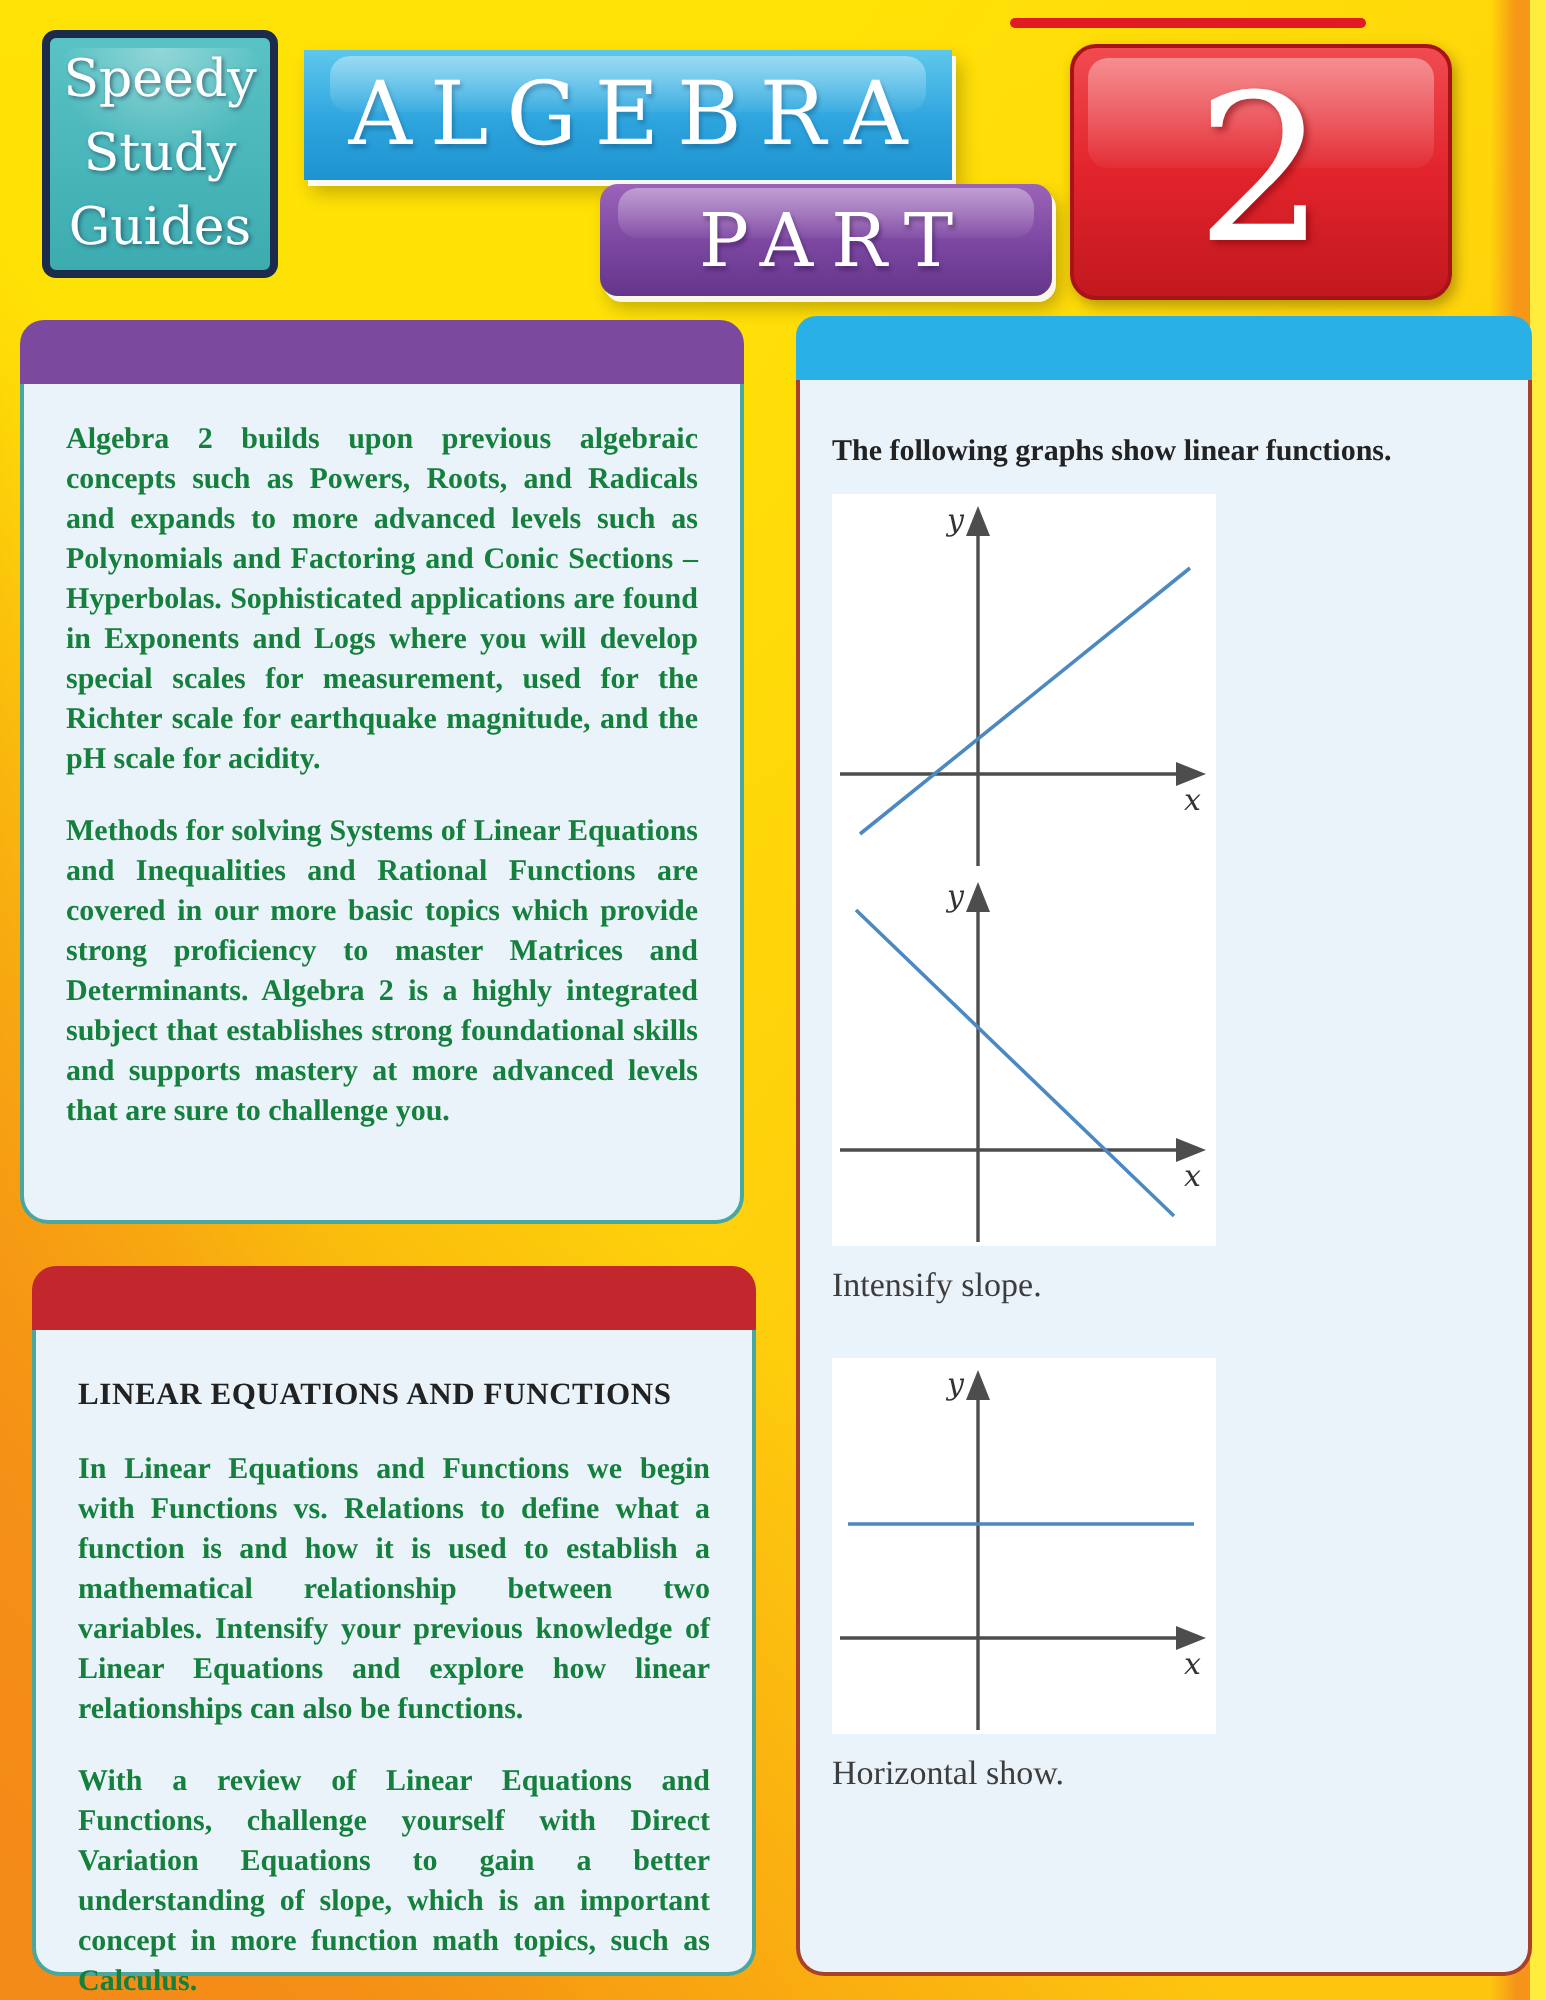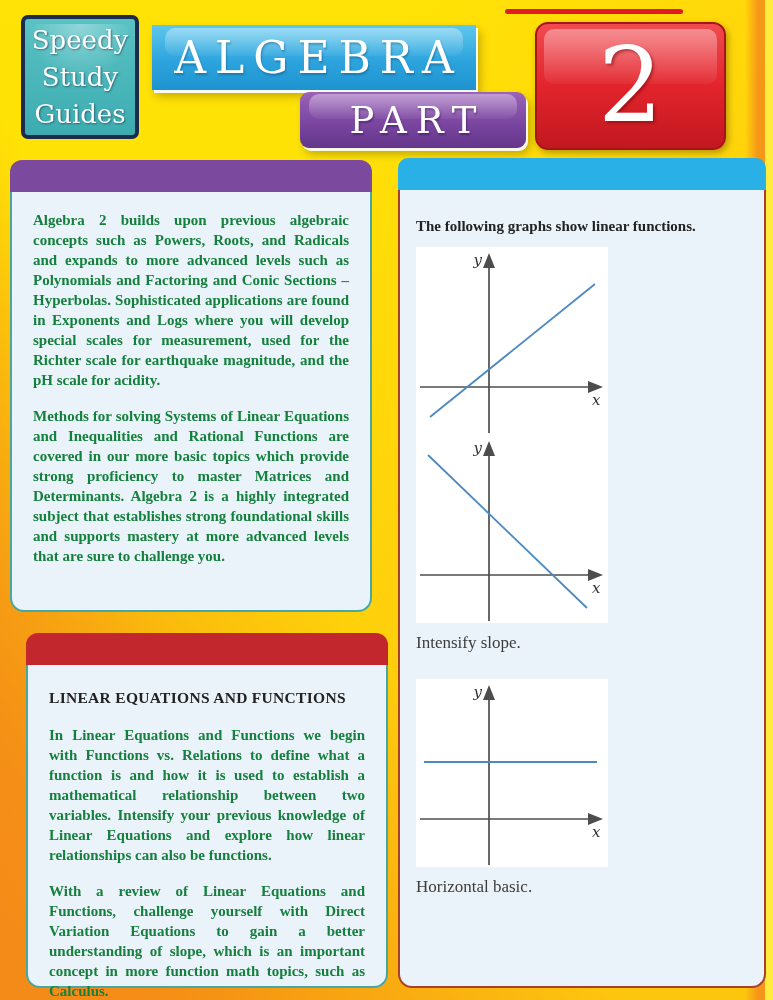--- a/index.html
+++ b/index.html
@@ -57,21 +57,21 @@
   
   .panel{position:absolute;}
   .panel .bar{height:32px;border-radius:12px 12px 0 0;}
   .panel .body{
     background:#ebf3fa;height:calc(100% - 32px);box-sizing:border-box;
     border-radius:0 0 14px 14px;border-top:none;
   }
   .intro-panel{left:10px;top:160px;width:362px;height:452px;}
   .intro-panel .bar{background:#7b4a9e;}
   .intro-panel .body{border:2px solid #4aa79f;border-top:none;padding:18px 21px 0;}
-  .linear-panel{left:26px;top:633px;width:362px;height:355px;}
+  .linear-panel{left:16px;top:633px;width:362px;height:355px;}
   .linear-panel .bar{background:#c1272d;}
   .linear-panel .body{border:2px solid #4aa79f;border-top:none;padding:24px 21px 0;}
   .graphs-panel{left:398px;top:158px;width:368px;height:830px;}
   .graphs-panel .bar{background:#29b0e6;border-radius:10px 10px 0 0;}
   .graphs-panel .body{border:2px solid #a8402a;border-top:none;padding:28px 14px 0 16px;}
   .panel p{
     margin:0 0 16px;font-size:15px;line-height:20px;color:#15803d;text-align:justify;font-weight:bold;
   }
   .section-heading{
     margin:0 0 18px;font-weight:bold;font-size:15.5px;letter-spacing:.3px;color:#222;
@@ -160,19 +160,19 @@
       <div>
         <svg class="plot" viewBox="0 0 192 188">
           <line class="axis" x1="4" y1="140" x2="178" y2="140"></line>
           <polygon class="axis-arrow" points="187,140 172,134 172,146"></polygon>
           <line class="axis" x1="73" y1="186" x2="73" y2="18"></line>
           <polygon class="axis-arrow" points="73,6 67,21 79,21"></polygon>
           <text class="axis-label" x="66" y="18" text-anchor="end">y</text>
           <text class="axis-label" x="176" y="158">x</text>
           <line class="fn-line" x1="8" y1="83" x2="181" y2="83"></line>
         </svg>
-        <div class="caption">Horizontal basic.</div>
+        <div class="caption">Horizontal show.</div>
       </div>
 
     </div>
   </div>
 
 </div>
 
 </body></html>

